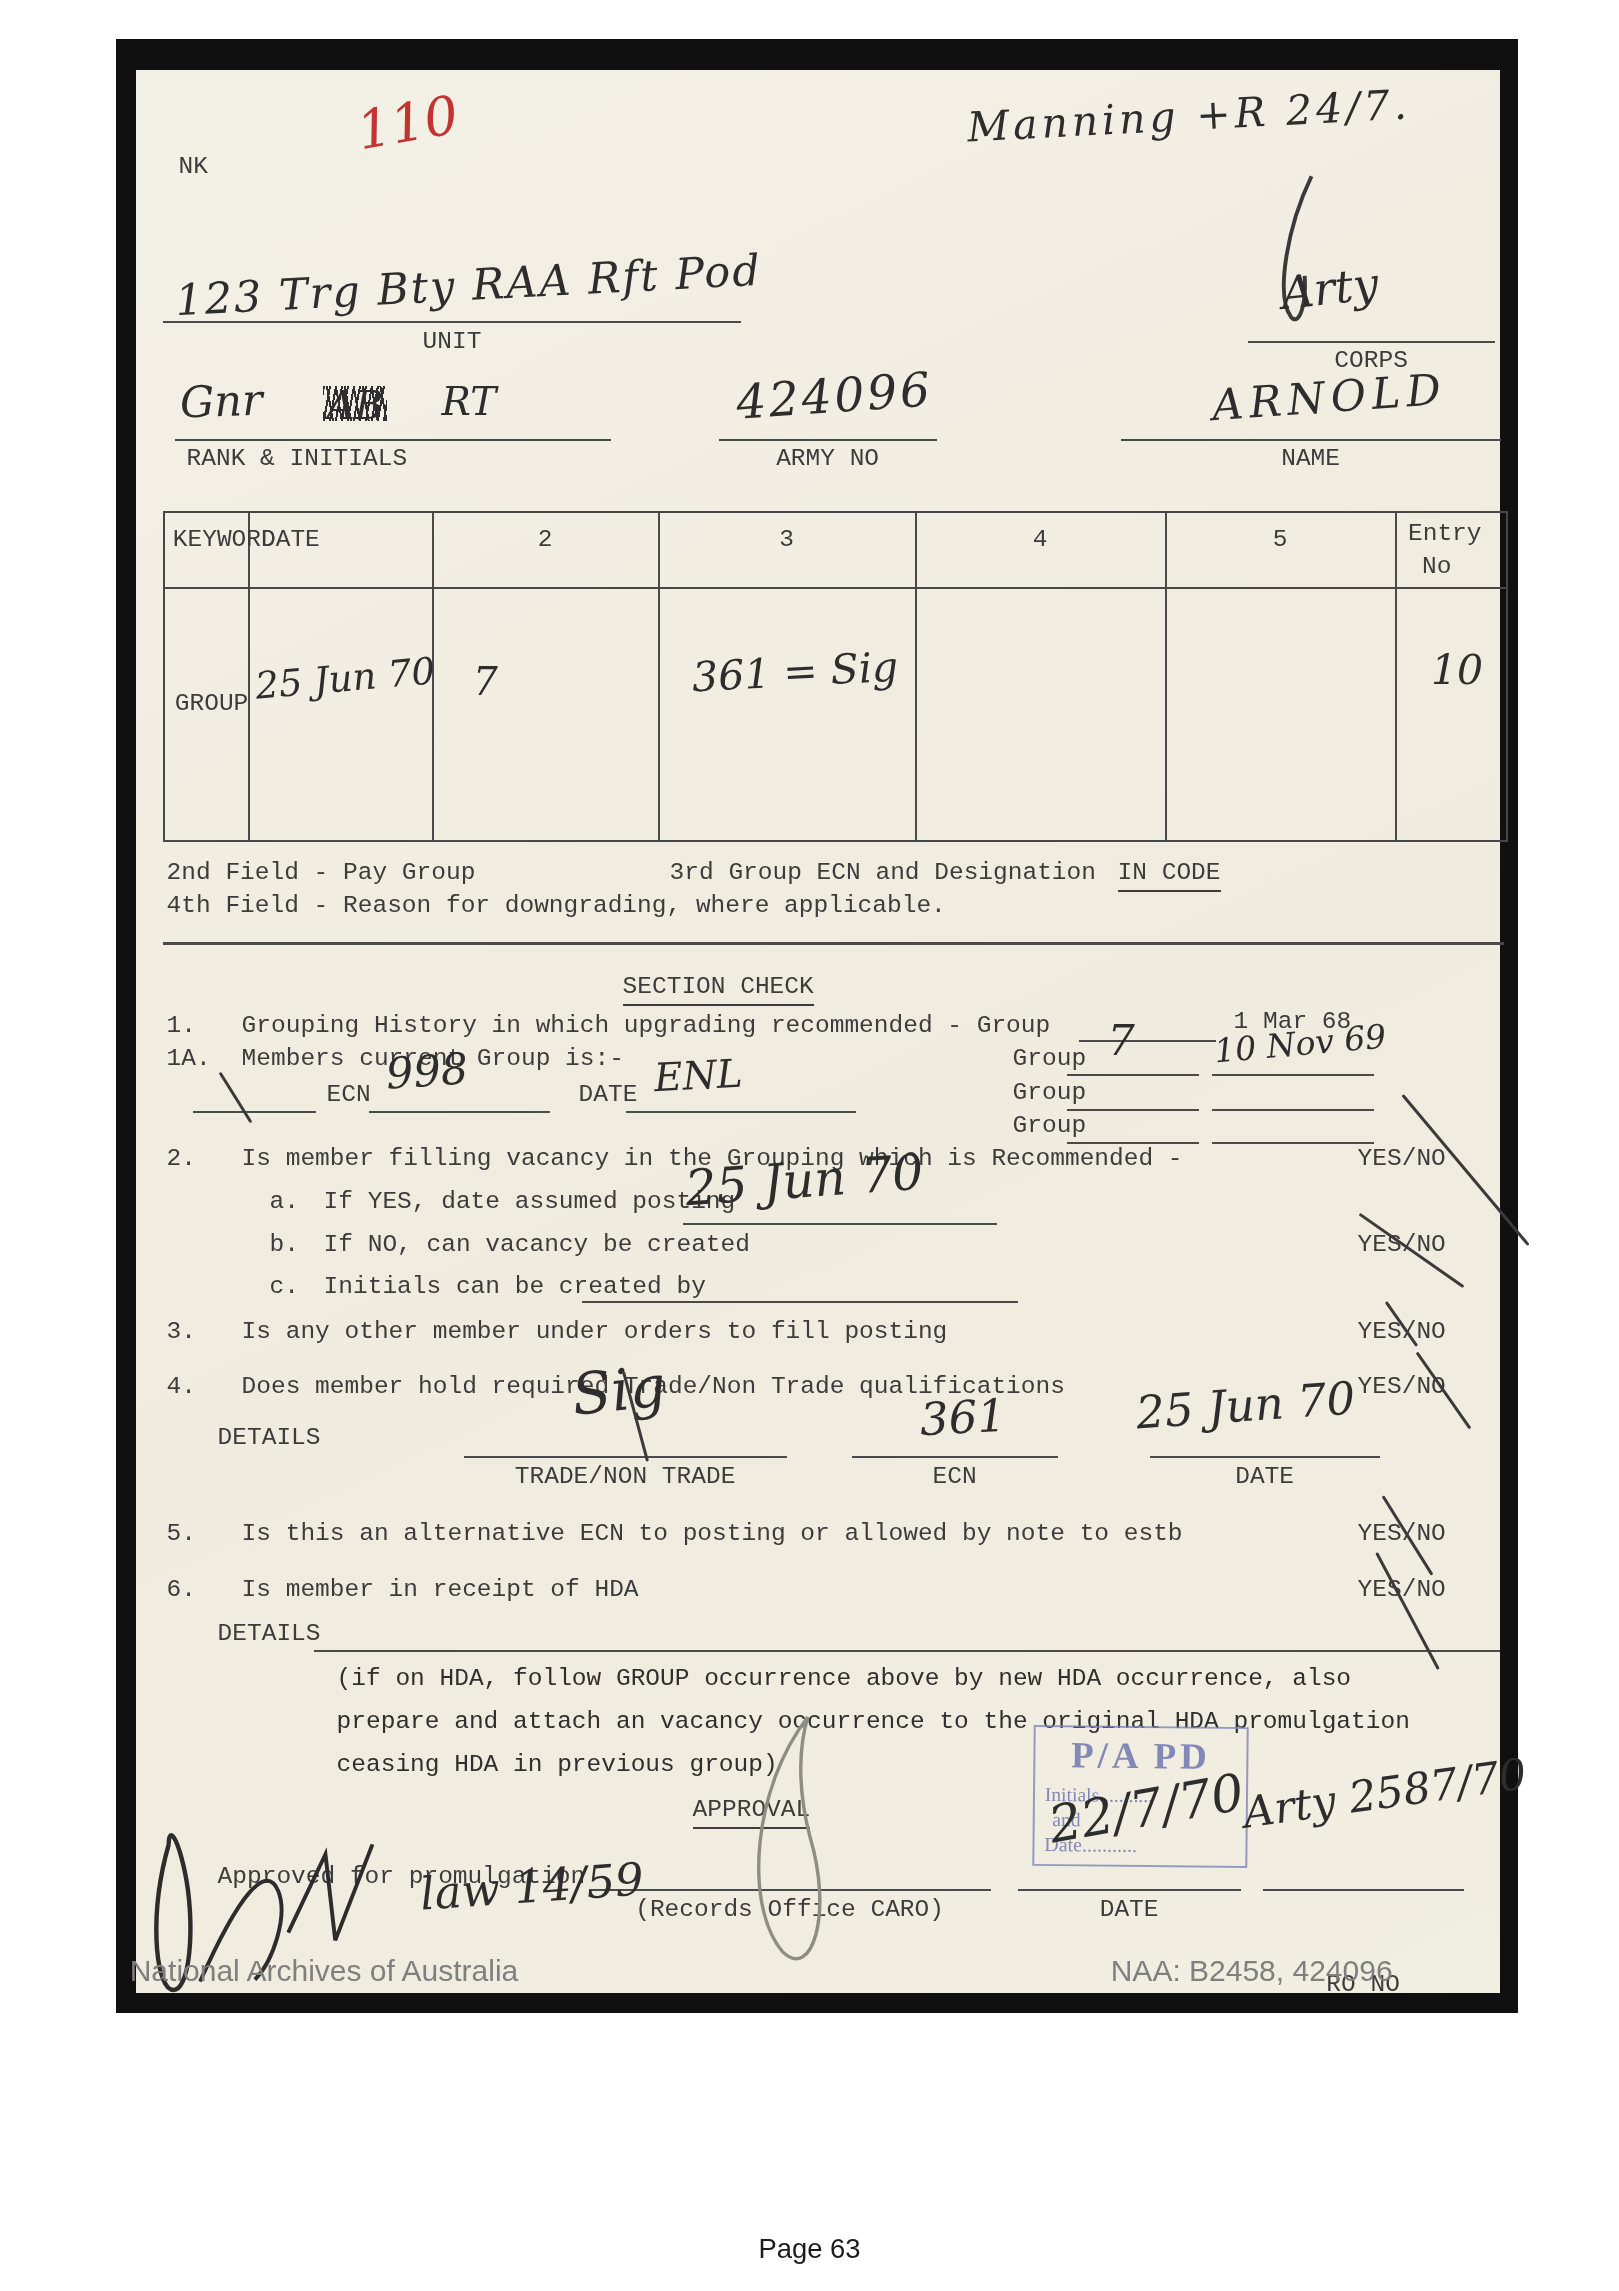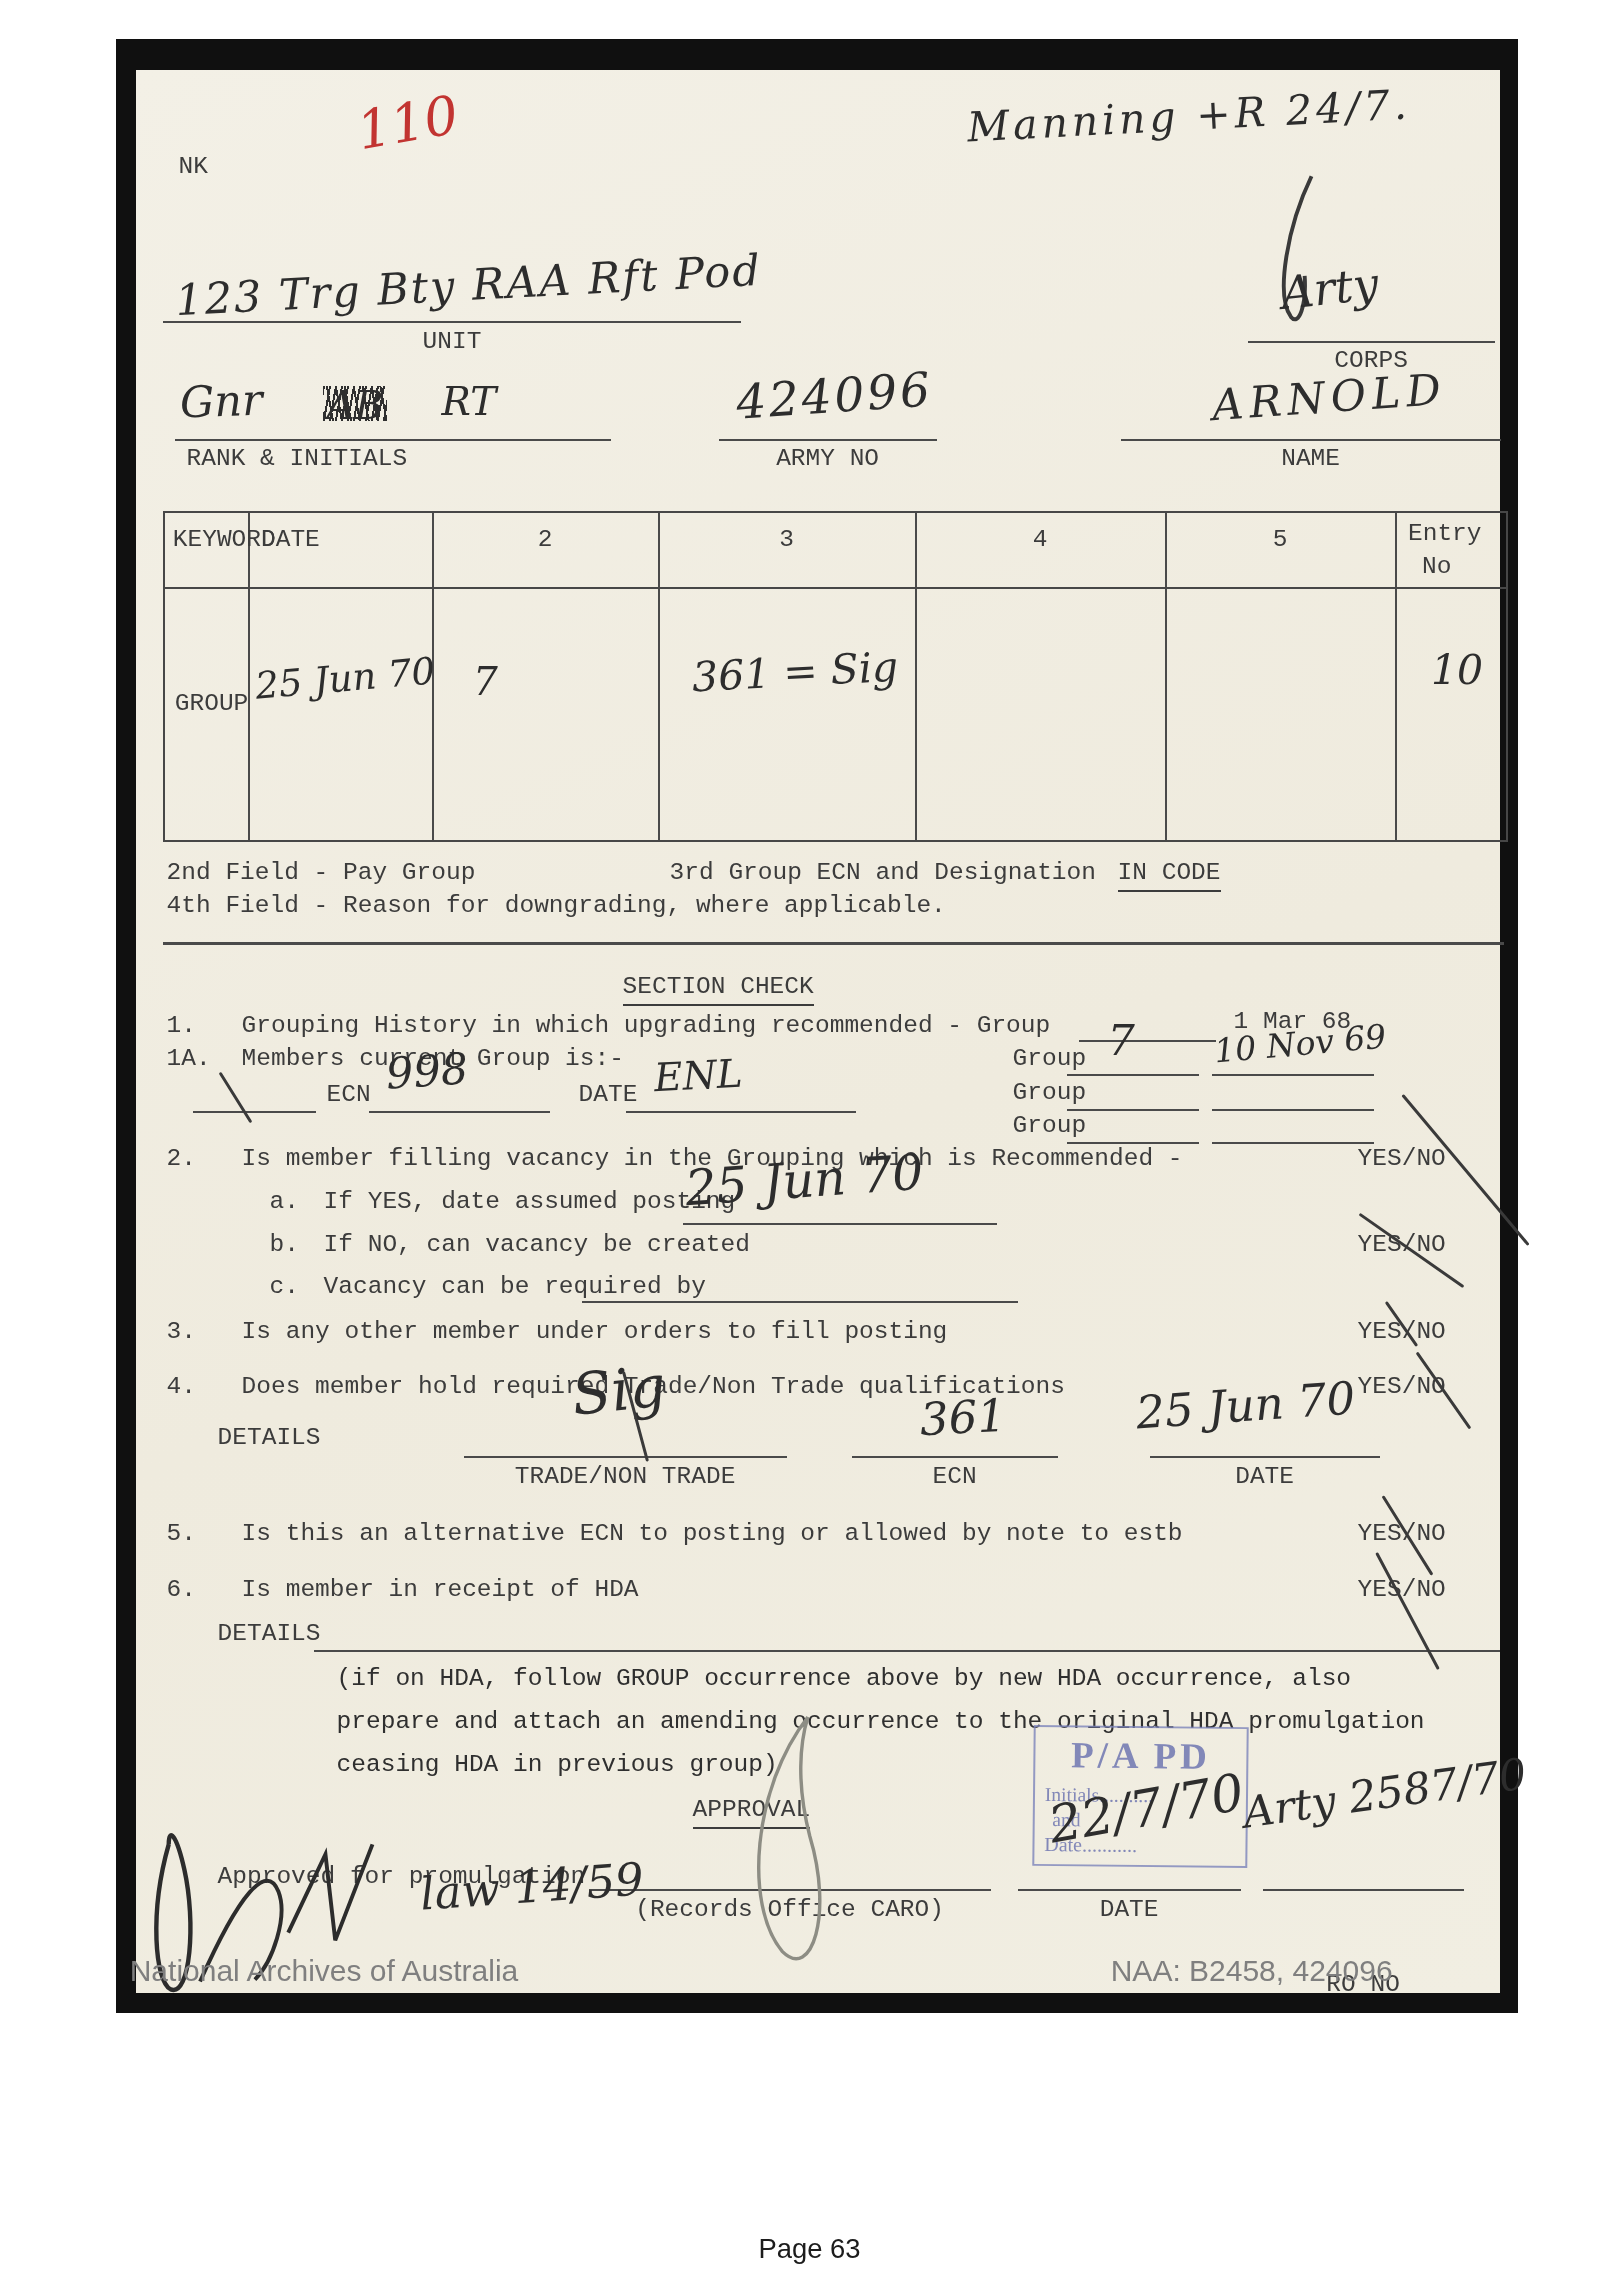--- a/index.html
+++ b/index.html
@@ -138,21 +138,21 @@
       <div class="typed" style="left:134px;top:1119px;">a.</div>
       <div class="typed" style="left:188px;top:1119px;">If YES, date assumed posting</div>
       <div class="hw" style="left:549px;top:1086px;font-size:49px;transform:rotate(-4deg);">25 Jun 70</div>
       <div class="uline" style="left:547px;top:1153px;width:314px;"></div>
 
       <div class="typed" style="left:134px;top:1162px;">b.</div>
       <div class="typed" style="left:188px;top:1162px;">If NO, can vacancy be created</div>
       <div class="typed" style="left:1222px;top:1162px;">YES/NO</div>
 
       <div class="typed" style="left:134px;top:1204px;">c.</div>
-      <div class="typed" style="left:188px;top:1204px;">Vacancy can be required by</div>
+      <div class="typed" style="left:188px;top:1204px;">Initials can be created by</div>
       <div class="uline" style="left:446px;top:1231px;width:436px;"></div>
 
       <div class="typed" style="left:31px;top:1249px;">3.</div>
       <div class="typed" style="left:106px;top:1249px;">Is any other member under orders to fill posting</div>
       <div class="typed" style="left:1222px;top:1249px;">YES/NO</div>
 
       <div class="typed" style="left:31px;top:1304px;">4.</div>
       <div class="typed" style="left:106px;top:1304px;">Does member hold required Trade/Non Trade qualifications</div>
       <div class="typed" style="left:1222px;top:1304px;">YES/NO</div>
 
@@ -171,21 +171,21 @@
       <div class="typed" style="left:106px;top:1451px;">Is this an alternative ECN to posting or allowed by note to estb</div>
       <div class="typed" style="left:1222px;top:1451px;">YES/NO</div>
 
       <div class="typed" style="left:31px;top:1507px;">6.</div>
       <div class="typed" style="left:106px;top:1507px;">Is member in receipt of HDA</div>
       <div class="typed" style="left:1222px;top:1507px;">YES/NO</div>
 
       <div class="typed" style="left:82px;top:1551px;">DETAILS</div>
       <div class="uline" style="left:178px;top:1580px;width:1186px;"></div>
       <div class="typed" style="left:201px;top:1596px;color:#2f2f2f;">(if on HDA, follow GROUP occurrence above by new HDA occurrence, also</div>
-      <div class="typed" style="left:201px;top:1639px;color:#2f2f2f;">prepare and attach an amending occurrence to the original HDA promulgation</div>
+      <div class="typed" style="left:201px;top:1639px;color:#2f2f2f;">prepare and attach an vacancy occurrence to the original HDA promulgation</div>
       <div class="typed" style="left:201px;top:1682px;color:#2f2f2f;">ceasing HDA in previous group)</div>
 
       <div class="typed utitle" style="left:557px;top:1727px;">APPROVAL</div>
       <div class="typed" style="left:82px;top:1794px;">Approved for promulgation</div>
       <div class="uline" style="left:453px;top:1819px;width:402px;"></div>
       <div class="typed ctr" style="left:453px;top:1827px;width:402px;">(Records Office CARO)</div>
 
       <div class="uline" style="left:882px;top:1819px;width:223px;"></div>
       <div class="typed ctr" style="left:882px;top:1827px;width:223px;">DATE</div>
       <div class="hw" style="left:912px;top:1713px;font-size:51px;transform:rotate(-10deg);z-index:20;">22/7/70</div>

